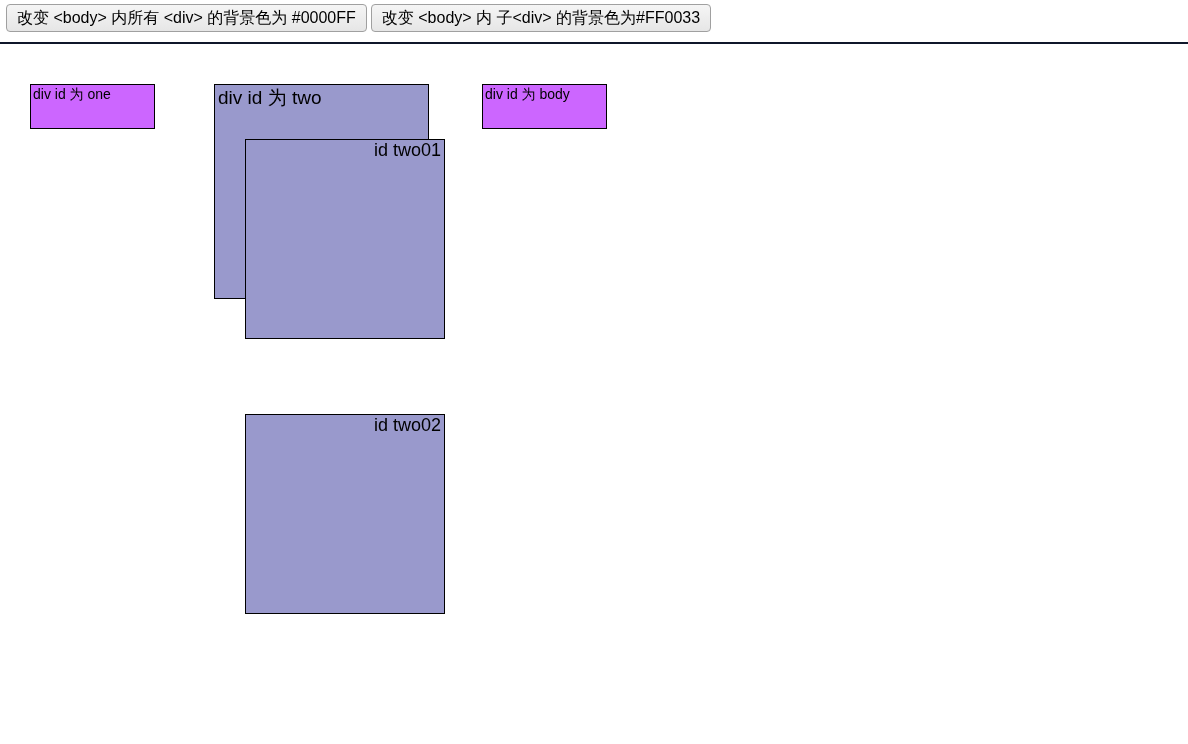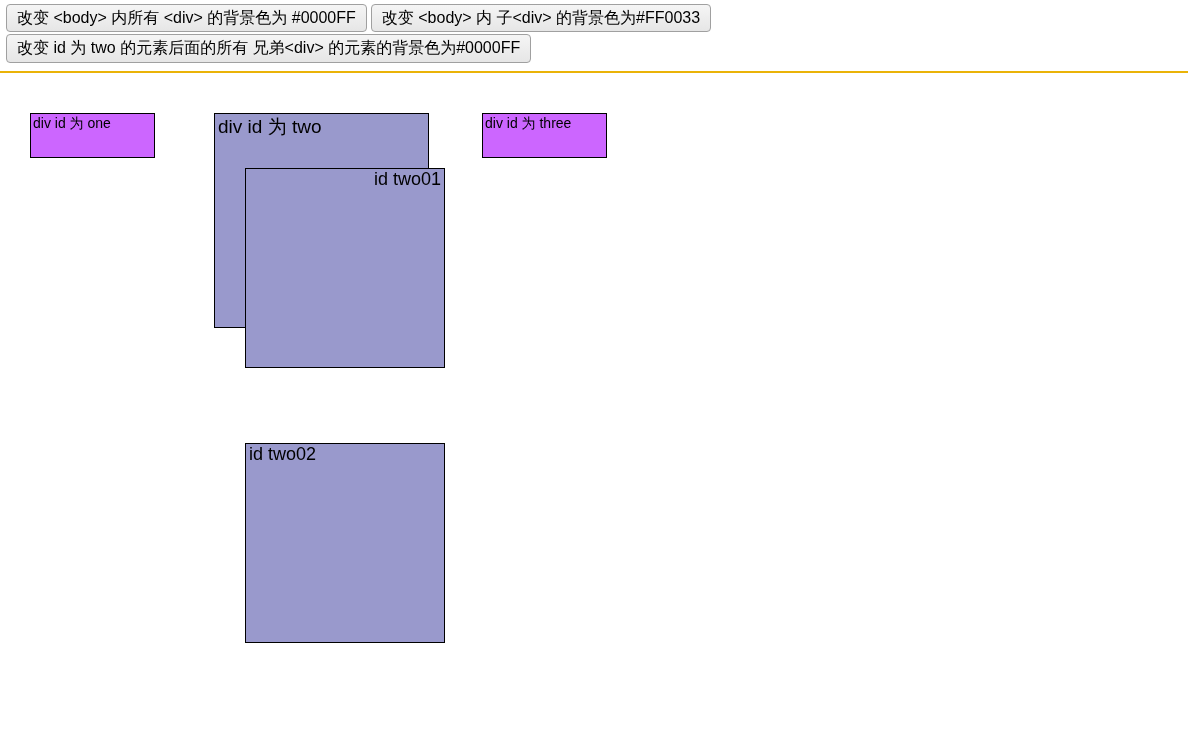--- a/index.html
+++ b/index.html
@@ -7,21 +7,21 @@
     }
     body {
       margin: 0;
       padding: 0;
       font-family: "Microsoft YaHei", "SimSun", Arial, sans-serif;
       font-size: 16px;
       background: #fff;
     }
     .button-bar {
       padding: 4px 6px 6px 6px;
-      border-bottom: 2px solid #eab308;
+      border-bottom: 2px solid #0f172a;
     }
     .btn-row {
       display: flex;
       flex-wrap: wrap;
       gap: 4px;
       margin-bottom: 2px;
     }
     button.ui-btn {
       font-family: inherit;
       font-size: 16px;
@@ -73,20 +73,21 @@
       text-align: right;
     }
     .box-two02 {
       left: 245px;
       top: 370px;
       width: 200px;
       height: 200px;
       background: #9999cc;
       font-size: 18px;
       padding: 0 3px;
+      text-align: right;
     }
     .box-three {
       left: 482px;
       top: 40px;
       width: 125px;
       height: 45px;
       background: #cc66ff;
       font-size: 14px;
       padding: 1px 2px;
     }
@@ -102,33 +103,32 @@
   </style>
 </head>
 <body>
 
 <div class="button-bar">
   <div class="btn-row">
     <button class="ui-btn">改变 &lt;body&gt; 内所有 &lt;div&gt; 的背景色为 #0000FF</button>
     <button class="ui-btn">改变 &lt;body&gt; 内 子&lt;div&gt; 的背景色为#FF0033</button>
   </div>
   <div class="btn-row">
-    <button class="ui-btn">改变 id 为 two 的元素后面的所有 兄弟&lt;div&gt; 的元素的背景色为#0000FF</button>
   </div>
 </div>
 
 <div class="canvas">
   <div class="box box-one">
     <span>div id 为 one</span>
   </div>
   <div class="box box-two">
     <span>div id 为 two</span>
   </div>
   <div class="box box-two01">
     <span>id two01</span>
   </div>
   <div class="box box-two02">
     <span>id two02</span>
   </div>
   <div class="box box-three">
-    <span>div id 为 three</span>
+    <span>div id 为 body</span>
   </div>
 </div>
 
 </body></html>

